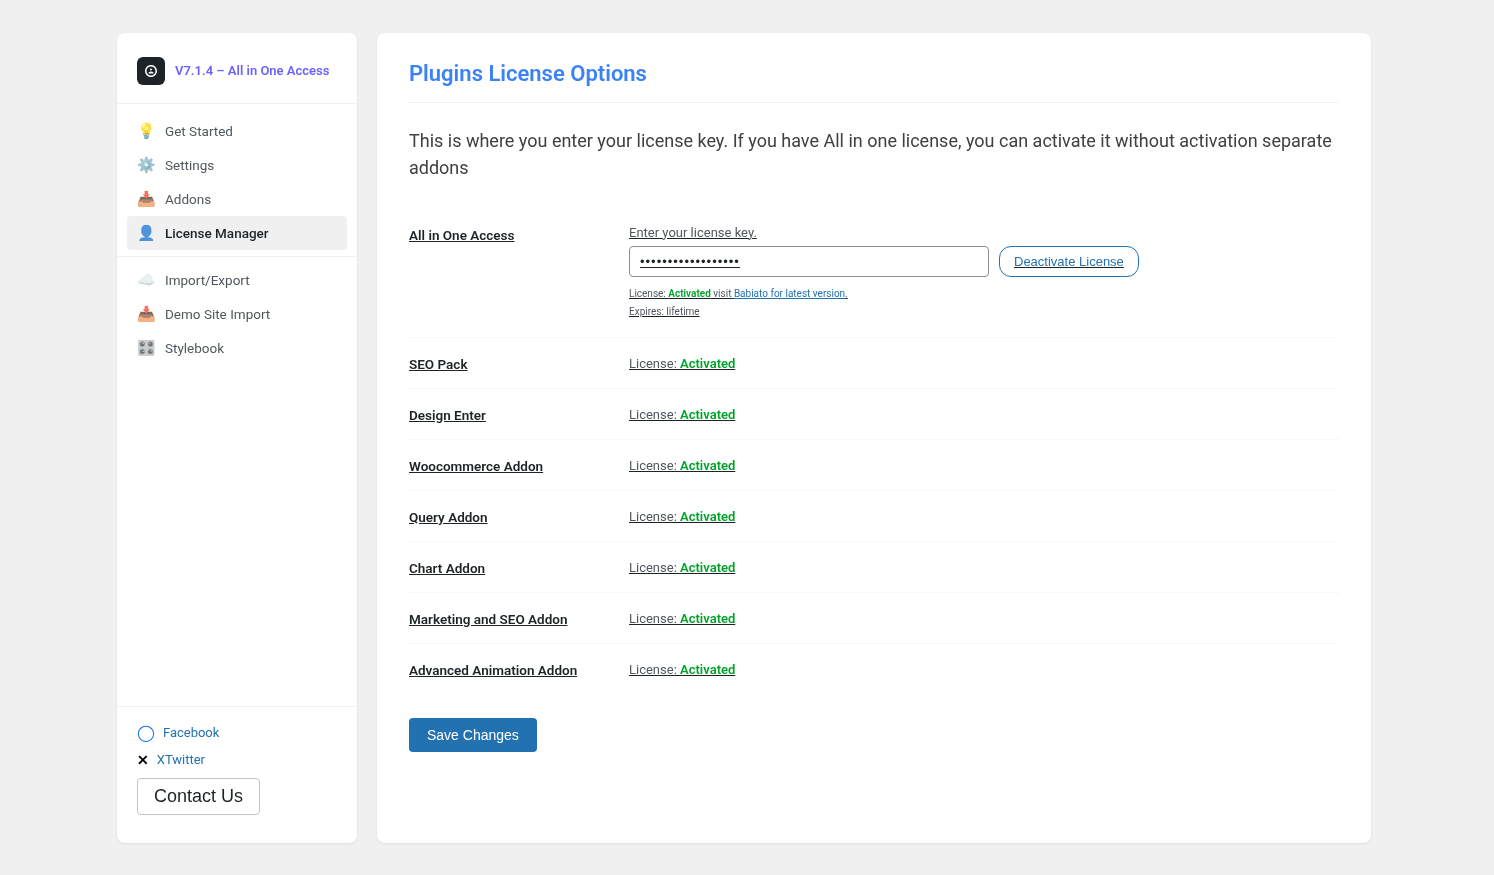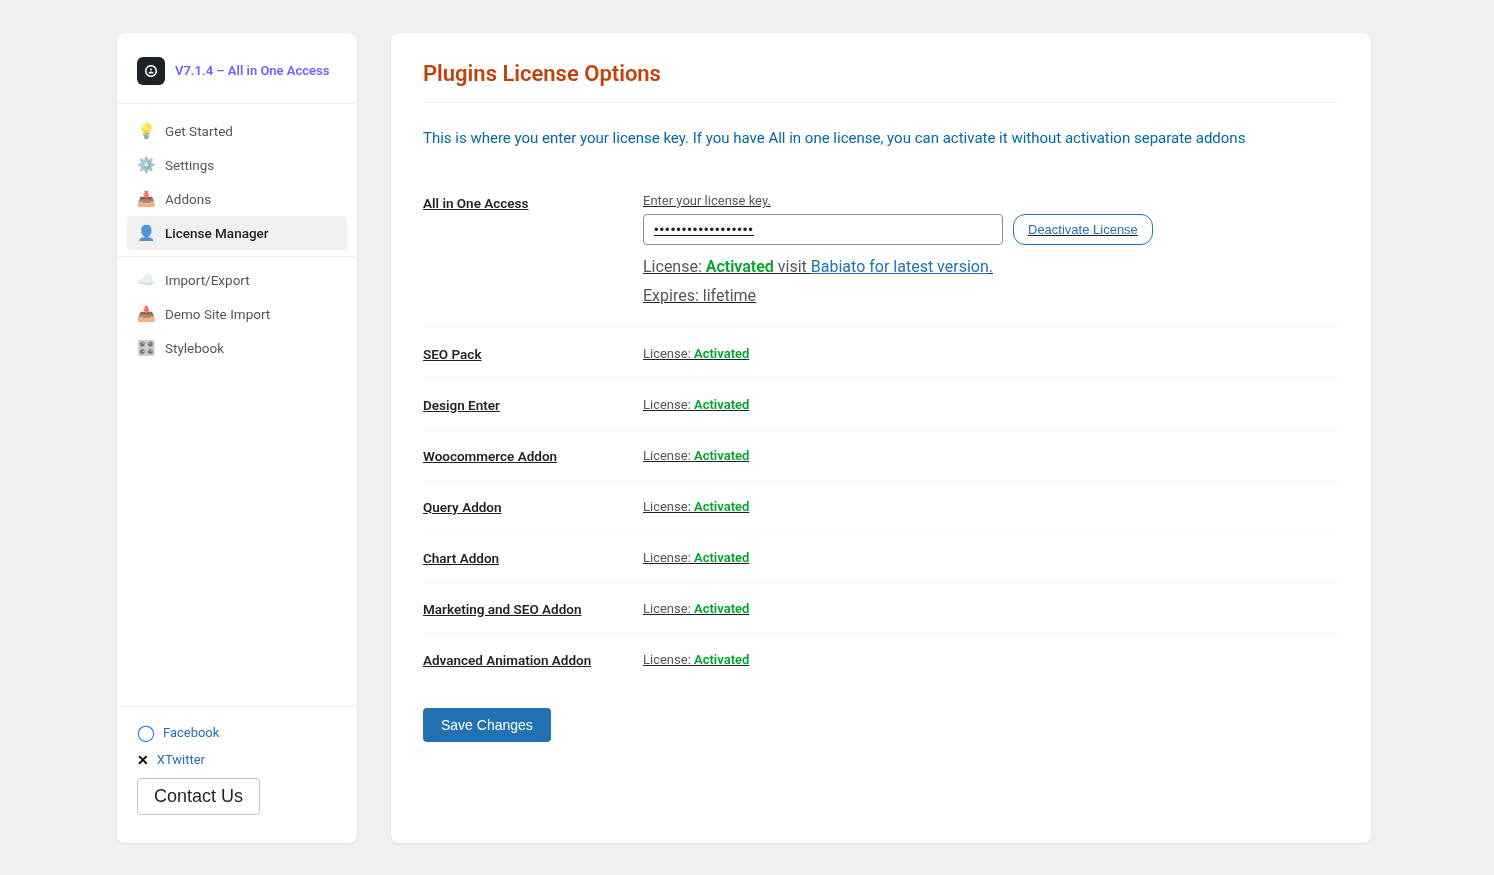--- a/index.html
+++ b/index.html
@@ -11,21 +11,21 @@
       min-height: 875px;
       display: flex;
       align-items: center;
       justify-content: center;
     }
     .container {
       display: flex;
       width: 1280px;
       min-height: 830px;
       background: #f0f0f1;
-      gap: 18px;
+      gap: 4px;
     }
     
     .sidebar {
       width: 240px;
       background: #fff;
       border-radius: 8px;
       padding: 20px 0;
       display: flex;
       flex-direction: column;
       margin: 10px 0 10px 10px;
@@ -115,34 +115,34 @@
     .main-panel {
       background: #fff;
       border-radius: 8px;
       padding: 28px 32px 32px 32px;
       min-height: 810px;
       box-shadow: 0 1px 3px rgba(0,0,0,0.08);
     }
     .page-title {
       font-size: 22px;
       font-weight: 600;
-      color: #c2410c;
+      color: #3b82f6;
       margin-bottom: 24px;
       padding-bottom: 16px;
       border-bottom: 1px solid #f0f0f1;
     }
     .section-title {
       font-size: 17px;
       font-weight: 600;
       color: #1d2327;
       margin-bottom: 8px;
     }
     .section-desc {
-      color: #0369a1;
-      font-size: 15px;
+      color: #404040;
+      font-size: 18px;
       margin-bottom: 28px;
       line-height: 1.5;
     }
     .license-table {
       width: 100%;
     }
     .license-row {
       display: flex;
       align-items: flex-start;
       padding: 16px 0;
@@ -189,21 +189,21 @@
       border: 1px solid #2271b1;
       border-radius: 12px;
       background: #fff;
       color: #2271b1;
       font-size: 13px;
       cursor: pointer;
       white-space: nowrap;
       transition: background 0.15s;
     }
     .license-status-line {
-      font-size: 16px;
+      font-size: 10px;
       color: #50575e;
       line-height: 1.8;
     }
     .status-activated {
       color: #00a32a;
       font-weight: 600;
     }
     .visit-link {
       color: #2271b1;
       text-decoration: underline;

